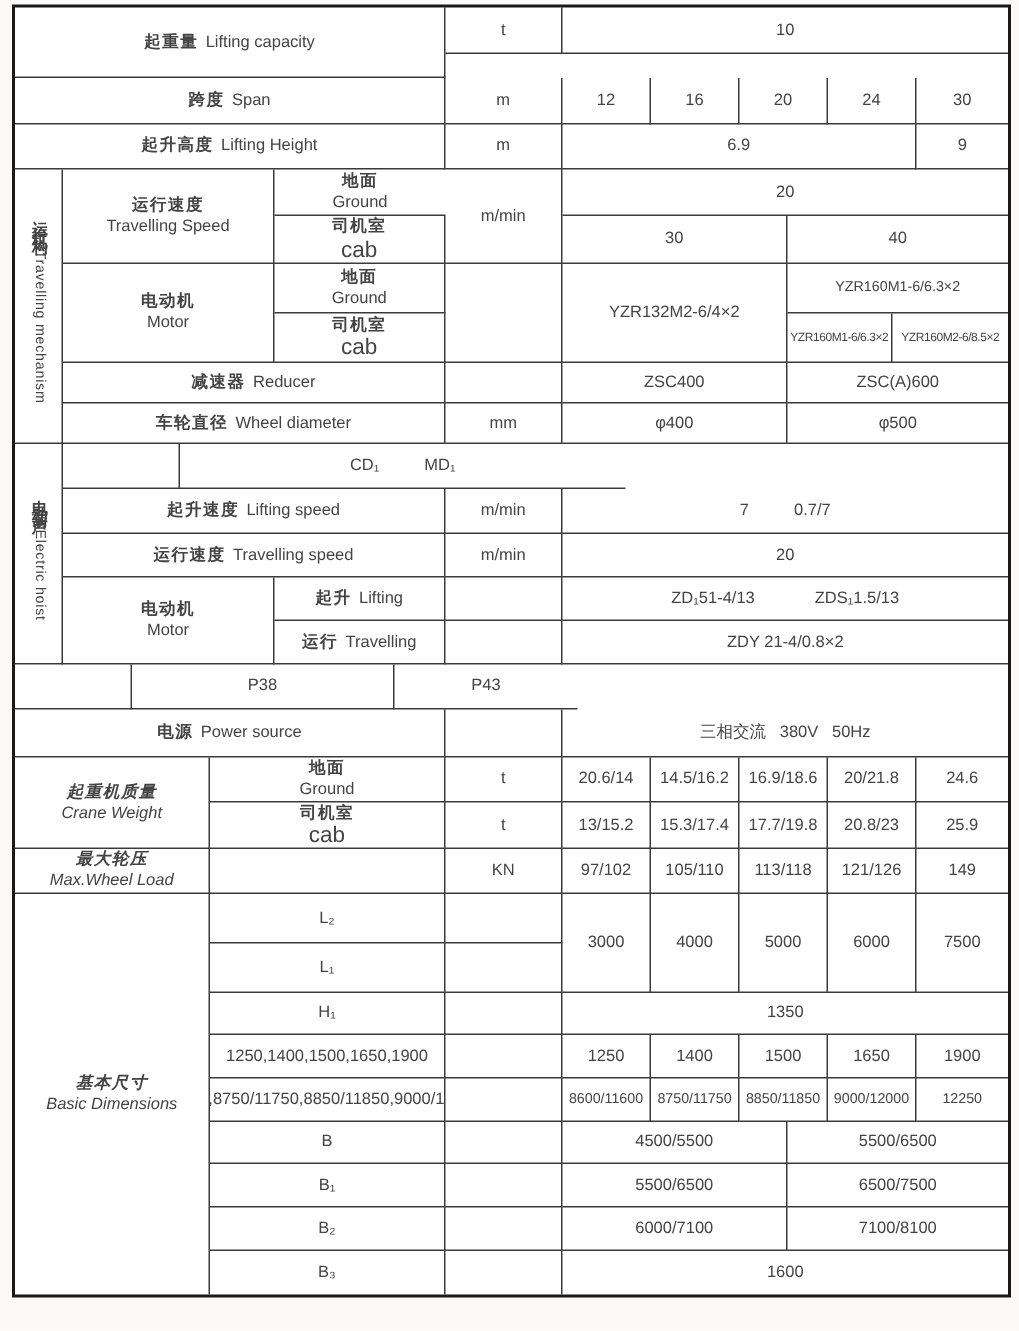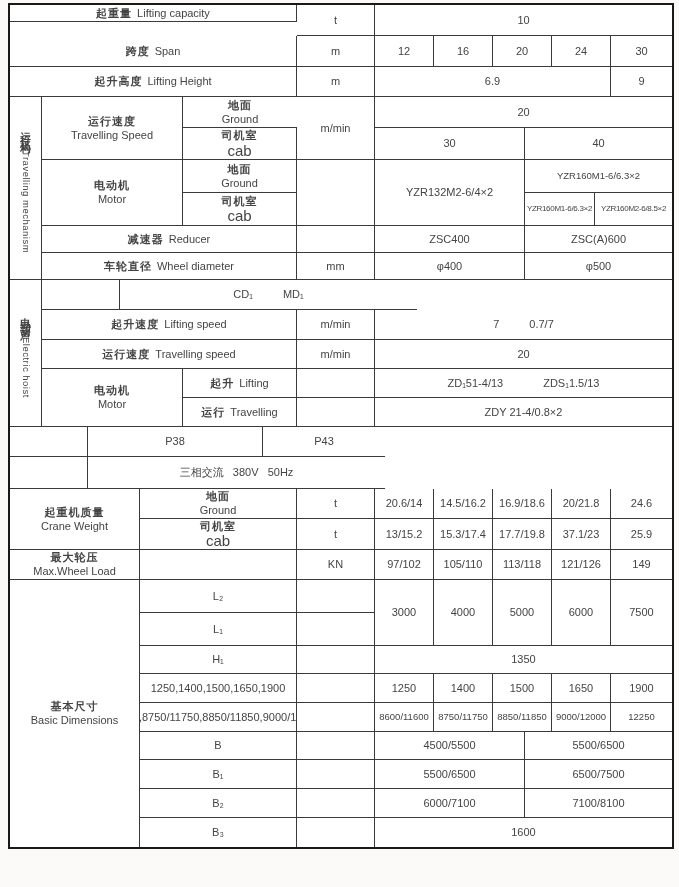--- a/index.html
+++ b/index.html
@@ -26,34 +26,34 @@
   .g30{gap:30px;}
   .g40{gap:40px;}
   
   .wvl{width:32px;flex:none;}   .wlab{width:141px;flex:none;}
   .wsub{width:114px;flex:none;} .wfull{width:287px;flex:none;}
   .wlab2{width:255px;flex:none;}.wunit{width:78px;flex:none;}
   .wvals{width:297px;flex:none;}
   .wv{width:59px;flex:none;}    .wv5{width:61px;flex:none;}
   .whl{width:150px;flex:none;}  .whr{width:147px;flex:none;}
   .wbl{width:70px;flex:none;}   .wbr{width:77px;flex:none;text-align:center;}
-  .wclab{width:130px;flex:none;}.wcsub{width:157px;flex:none;}
+  .wclab{width:130px;flex:none;font-style:italic;}.wcsub{width:157px;flex:none;}
   .wtl{width:175px;flex:none;}  .wtr{width:122px;flex:none;}
   
   .vtext{writing-mode:vertical-lr;line-height:1;}
   .vzh{text-orientation:upright;font-weight:600;letter-spacing:4px;font-size:10.5px;}
   .ven{text-orientation:mixed;font-size:9.5px;margin-inline-start:12px;letter-spacing:0.5px;}
 </style>
 </head>
 <body>
 
 <div class="t">
 
   <div class="row">
-    <div class="c wfull" style="height:17px">
+    <div class="c wfull" style="height:47px">
       <span class="zh">起重量</span>
       <span class="en">Lifting capacity</span>
     </div>
     <div class="c wunit" style="height:31px">t</div>
     <div class="c wvals e" style="height:31px">10</div>
   </div>
 
   <div class="row">
     <div class="c wfull" style="height:31px">
       <span class="zh">跨度</span>
@@ -224,20 +224,24 @@
   </div>
 
 
   <div class="row">
     <div class="c wunit" style="height:30px"></div>
     <div class="c wtl" style="height:30px">P38</div>
     <div class="c wtr e" style="height:30px">P43</div>
   </div>
 
   <div class="row">
+    <div class="c wfull" style="height:32px">
+      <span class="zh">电源</span>
+      <span class="en">Power source</span>
+    </div>
     <div class="c wunit" style="height:32px"></div>
     <div class="c wvals e pre" style="height:32px">三相交流   380V   50Hz</div>
   </div>
 
   <div class="row">
     <div class="c wclab st" style="height:61px">
       <span class="zh">起重机质量</span>
       <span class="en">Crane Weight</span>
     </div>
     <div class="col">
@@ -255,21 +259,21 @@
       </div>
       <div class="row">
         <div class="c wcsub st" style="height:31px">
           <span class="zh">司机室</span>
           <span class="cabtxt">cab</span>
         </div>
         <div class="c wunit" style="height:31px">t</div>
         <div class="c wv" style="height:31px">13/15.2</div>
         <div class="c wv" style="height:31px">15.3/17.4</div>
         <div class="c wv" style="height:31px">17.7/19.8</div>
-        <div class="c wv" style="height:31px">37.1/23</div>
+        <div class="c wv" style="height:31px">20.8/23</div>
         <div class="c wv5 e" style="height:31px">25.9</div>
       </div>
     </div>
   </div>
 
   <div class="row">
     <div class="c wclab st" style="height:30px">
       <span class="zh">最大轮压</span>
       <span class="en">Max.Wheel Load</span>
     </div>

